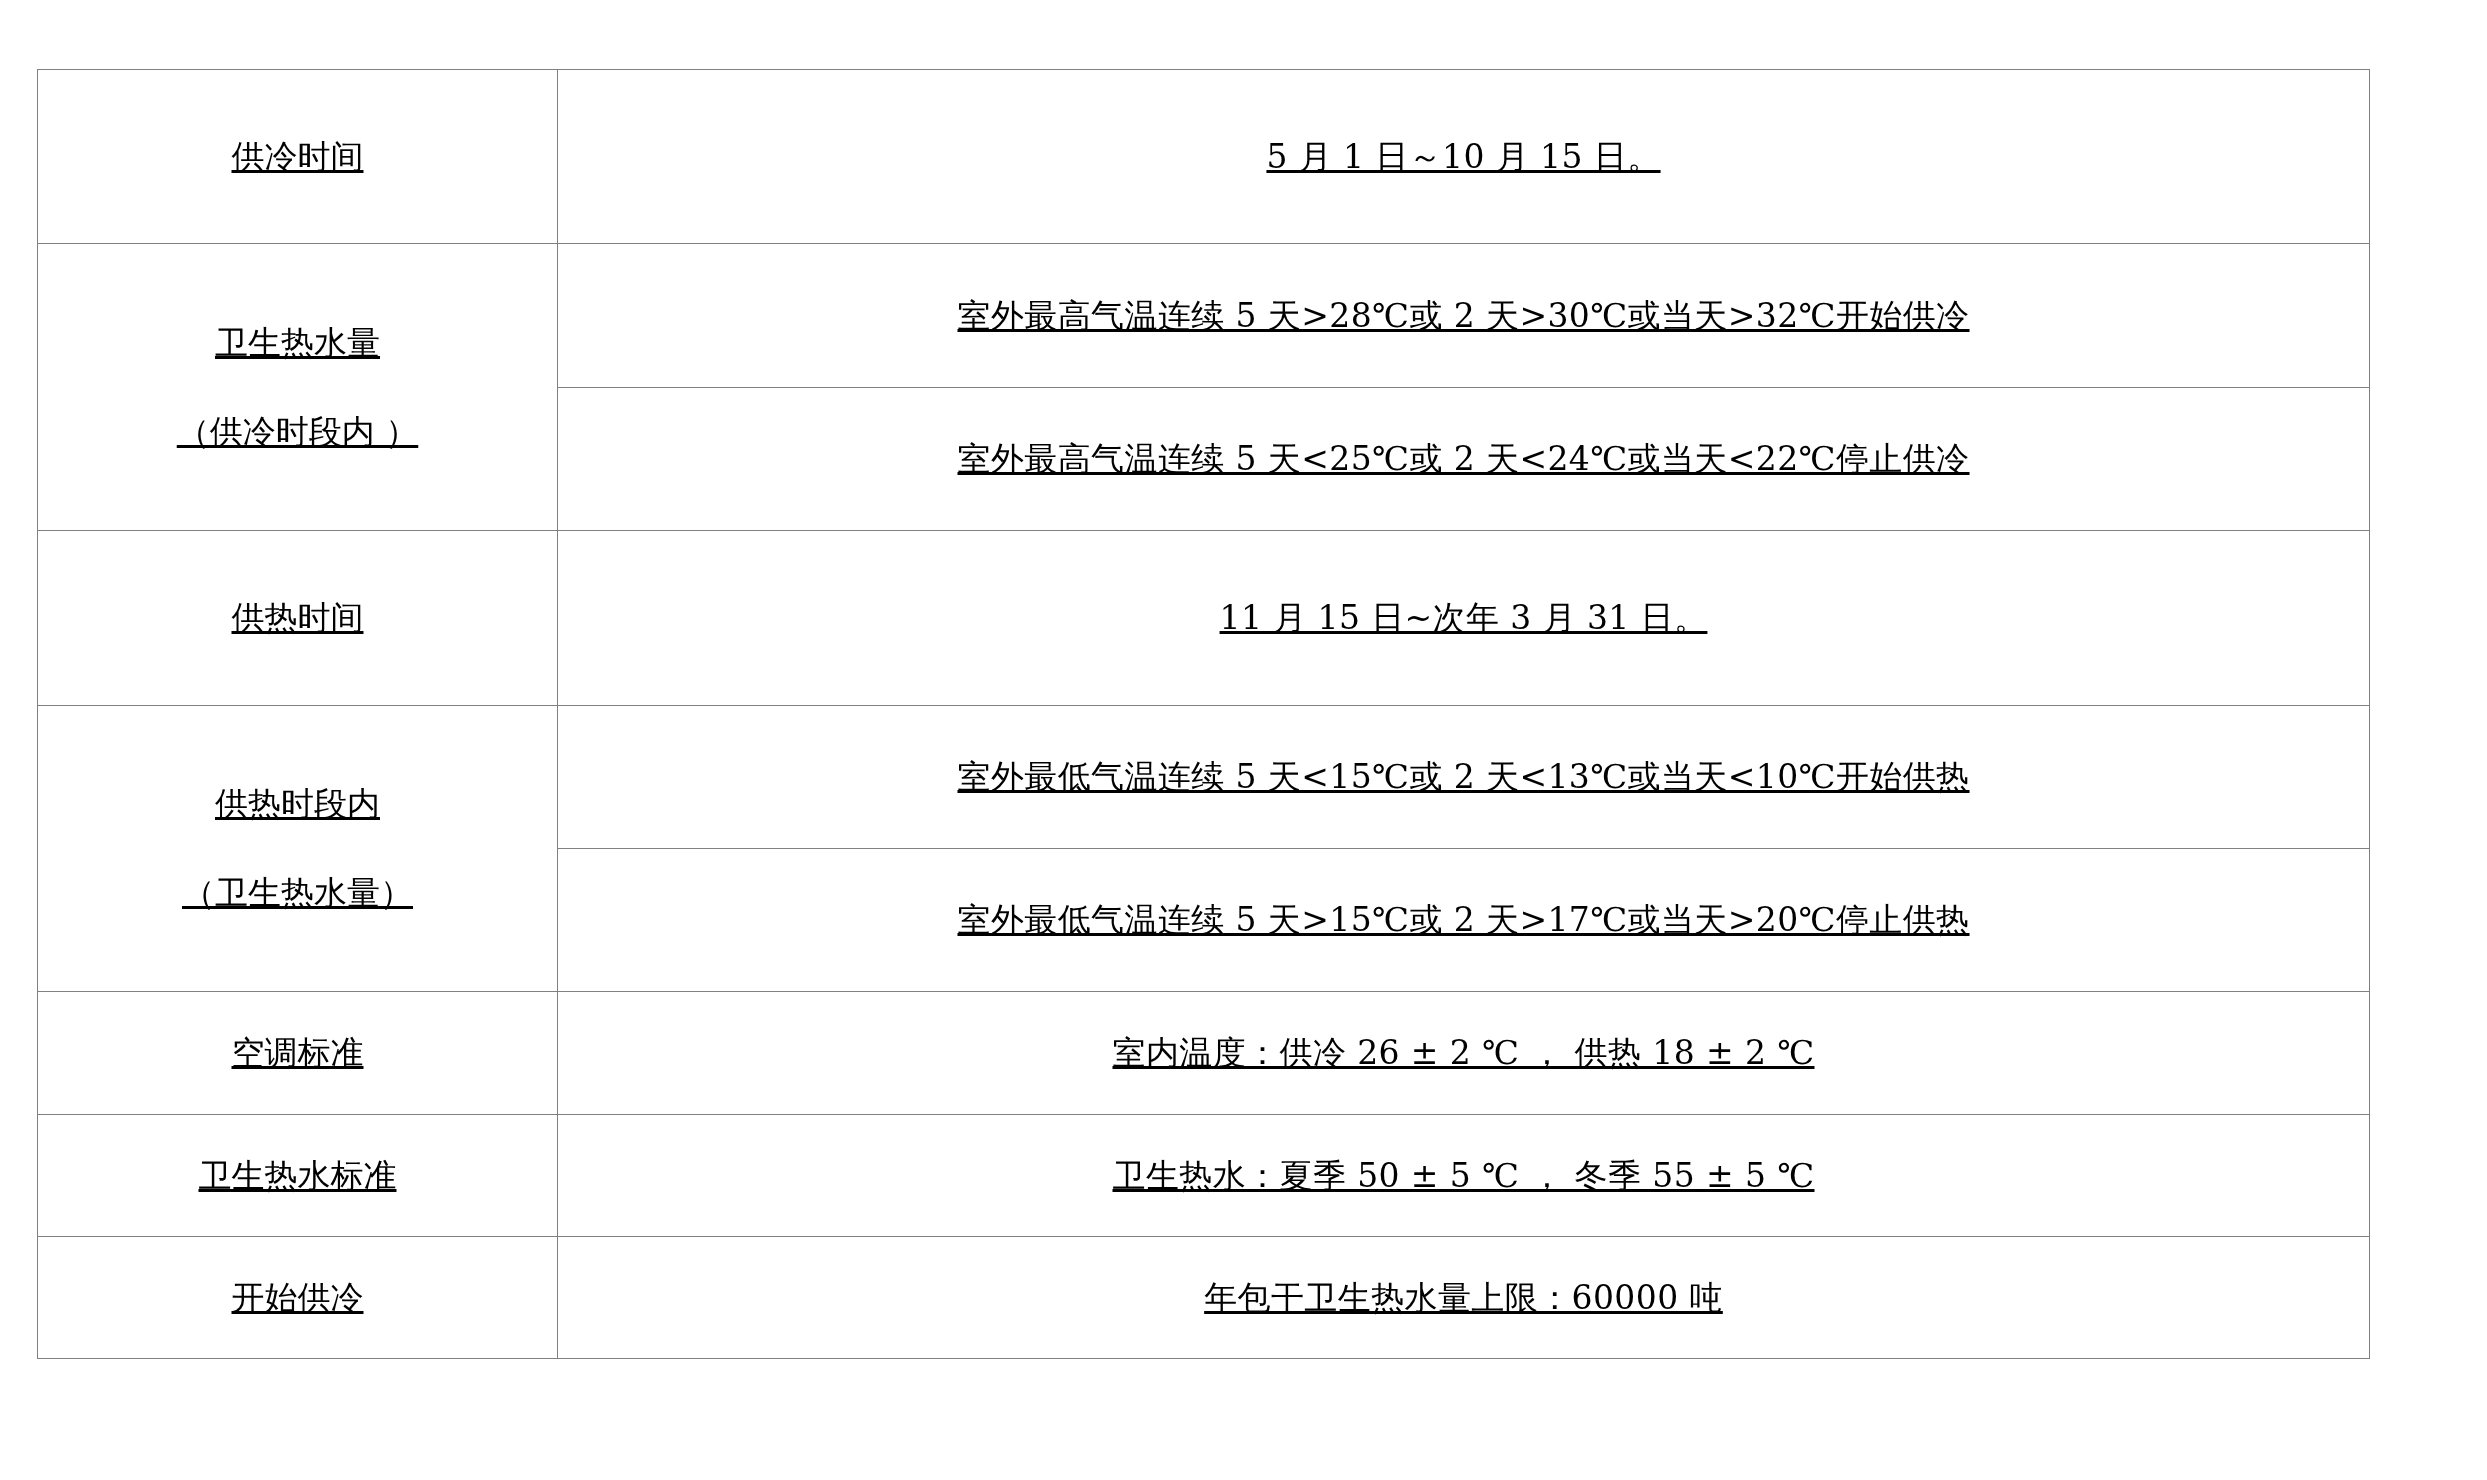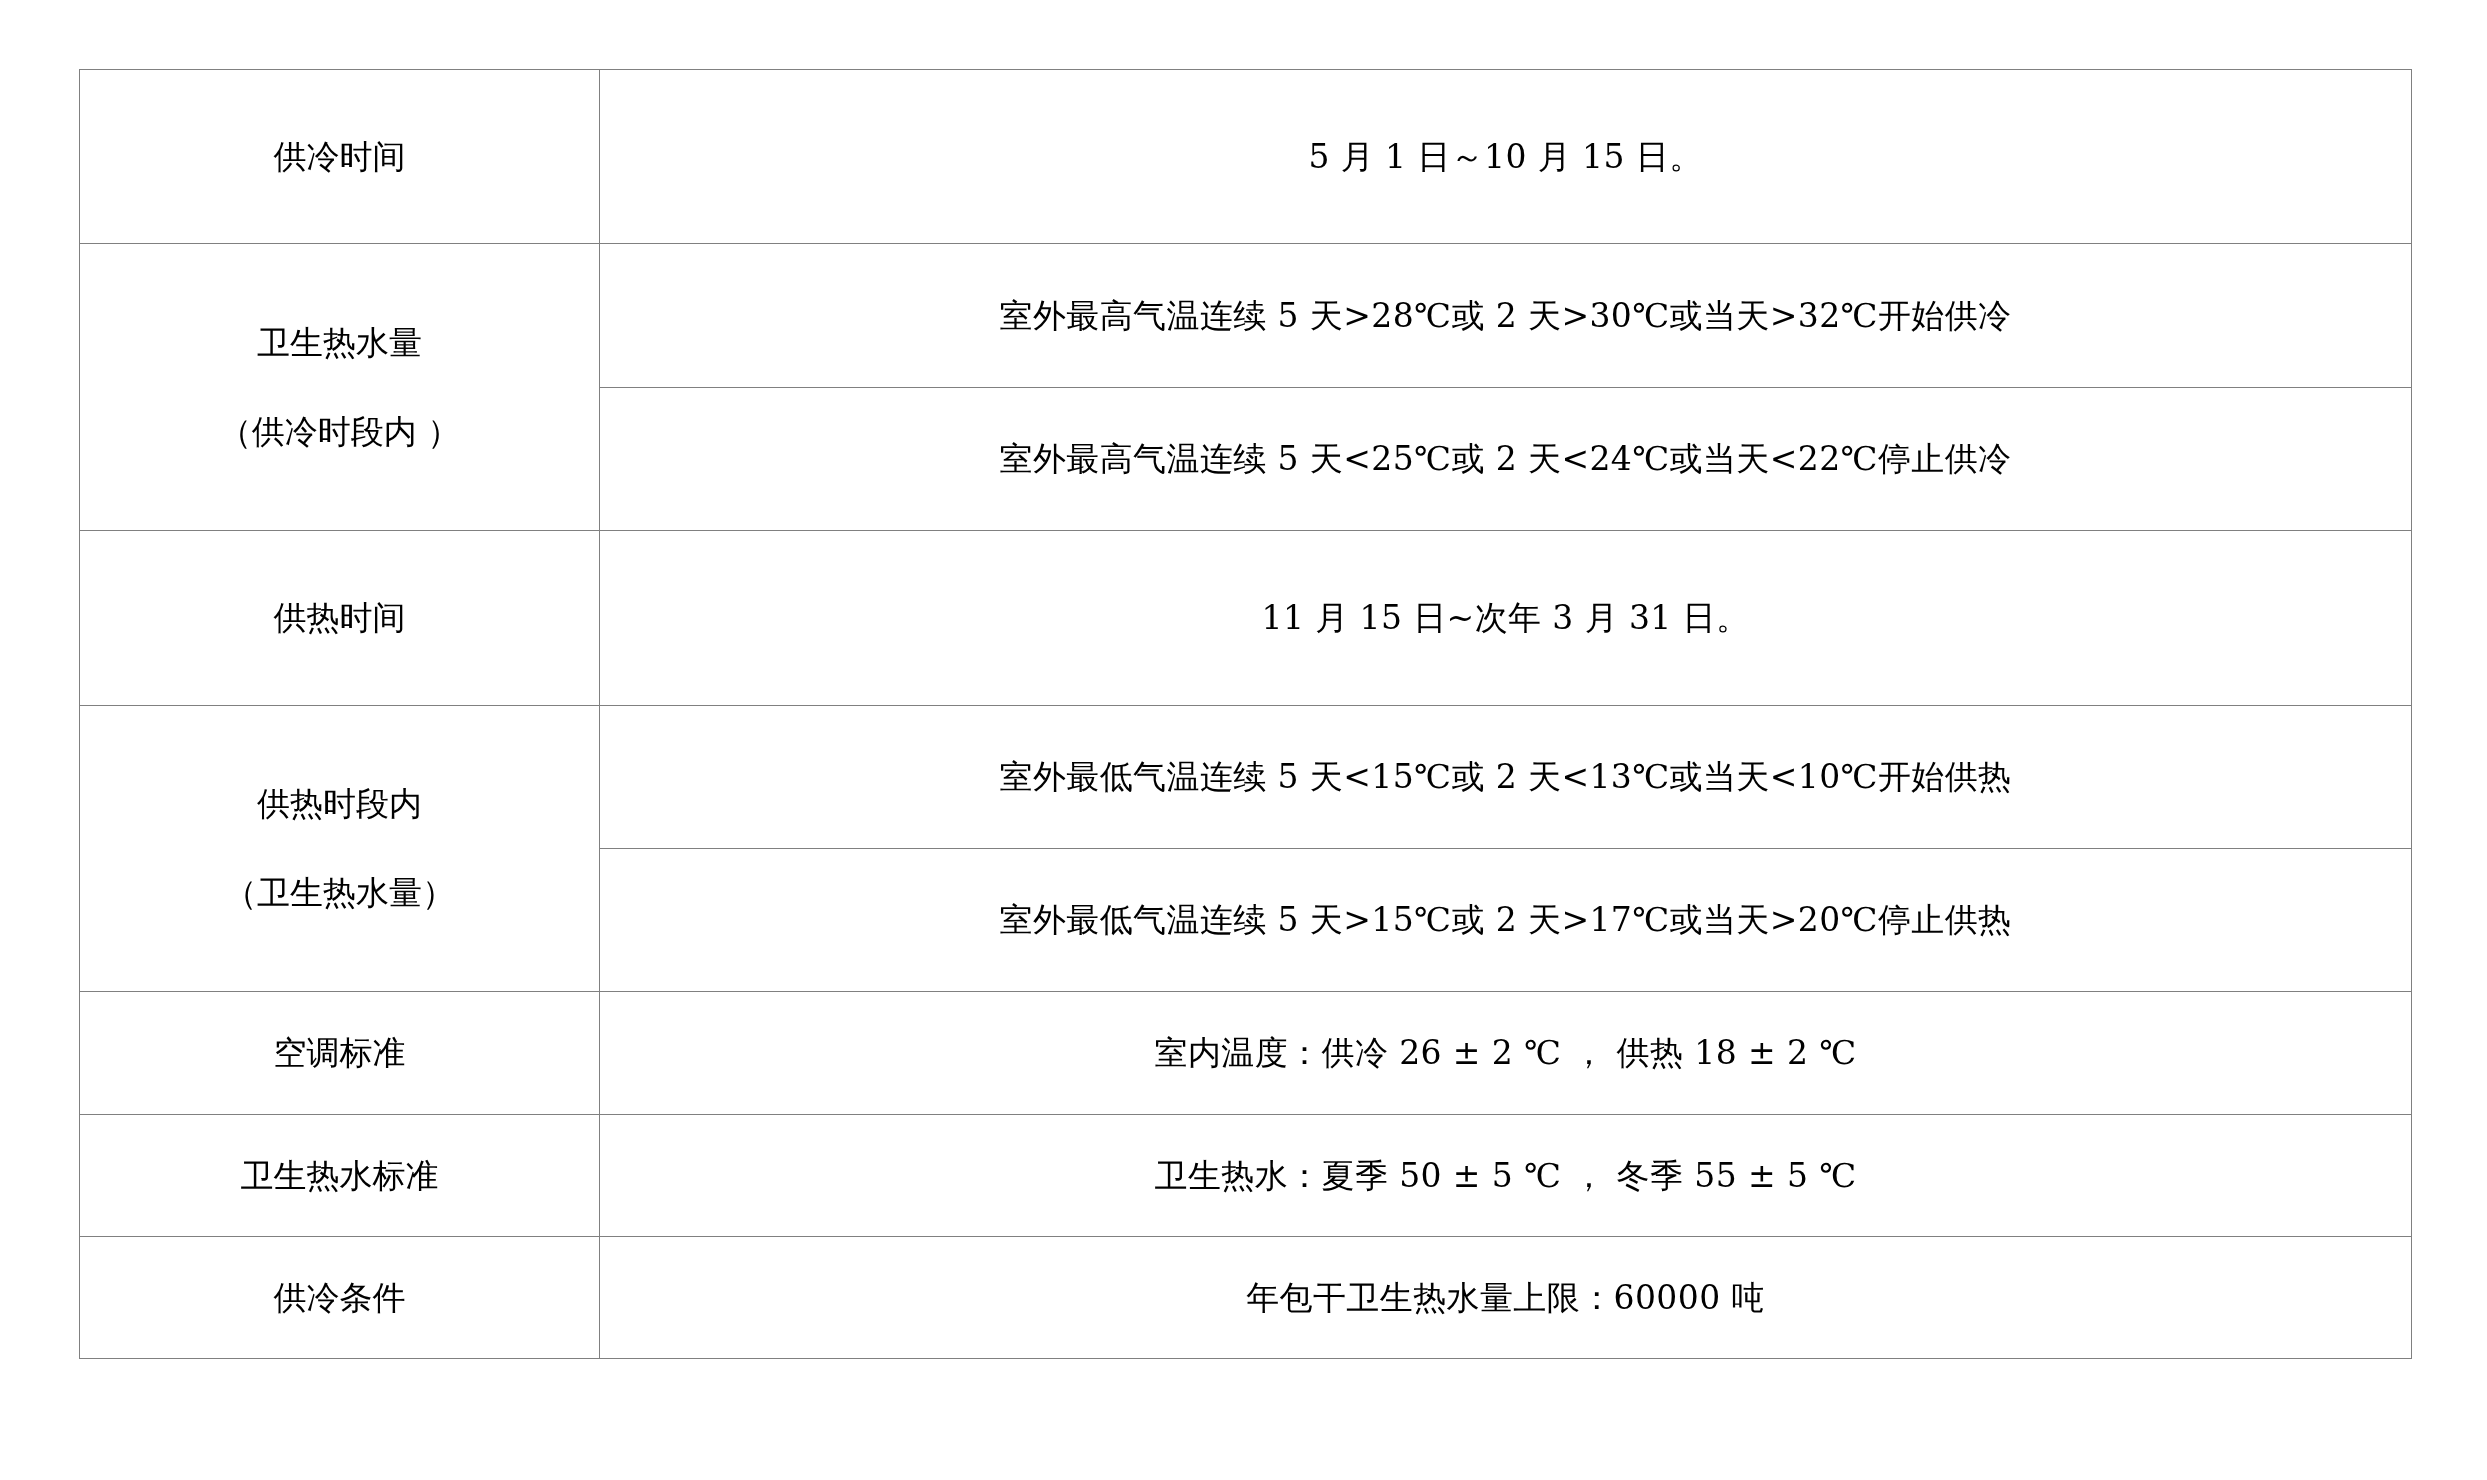--- a/index.html
+++ b/index.html
@@ -12,21 +12,22 @@
     height: 1480px;
     font-family: "DejaVu Serif", "Liberation Serif", serif;
     color: #000000;
     overflow: hidden;
   }
   .page {
     position: relative;
     width: 2266px;
     height: 1480px;
     box-sizing: border-box;
-    padding: 69px 79px 0 79px;
+    padding: 69px 79px 0 37px;
+    text-decoration: underline;
   }
   table.spec-table {
     border-collapse: collapse;
     width: 2331px;
     table-layout: fixed;
   }
   table.spec-table td {
     border: 1.4px solid #808080;
     vertical-align: middle;
     text-align: center;
@@ -103,19 +104,19 @@
         <td class="label-cell row-short">空调标准</td>
         <td class="value-cell row-short">室内温度：供冷 26 ± 2 ℃ ， 供热 18 ± 2 ℃</td>
       </tr>
 
       <tr>
         <td class="label-cell row-short">卫生热水标准</td>
         <td class="value-cell row-short">卫生热水：夏季 50 ± 5 ℃ ， 冬季 55 ± 5 ℃</td>
       </tr>
 
       <tr>
-        <td class="label-cell row-short">供冷条件</td>
+        <td class="label-cell row-short">开始供冷</td>
         <td class="value-cell row-short">年包干卫生热水量上限：60000 吨</td>
       </tr>
     </tbody>
   </table>
 </div>
 
 
 </body></html>

